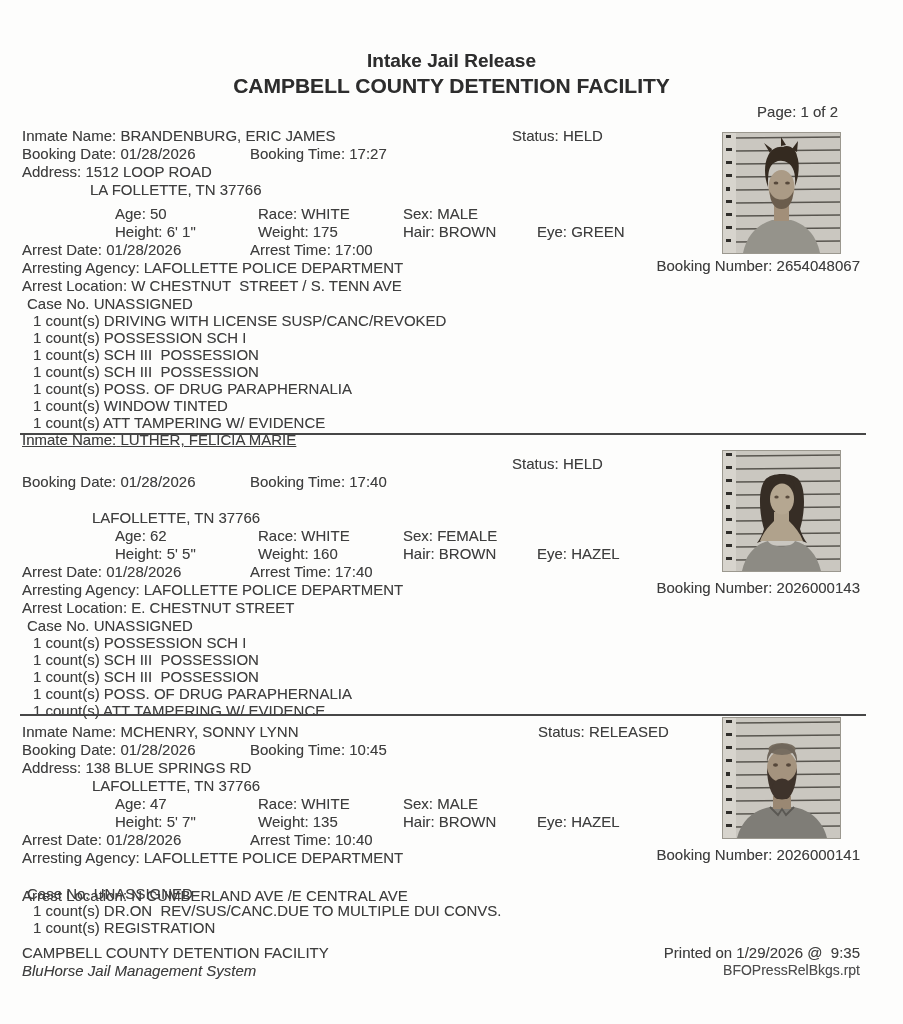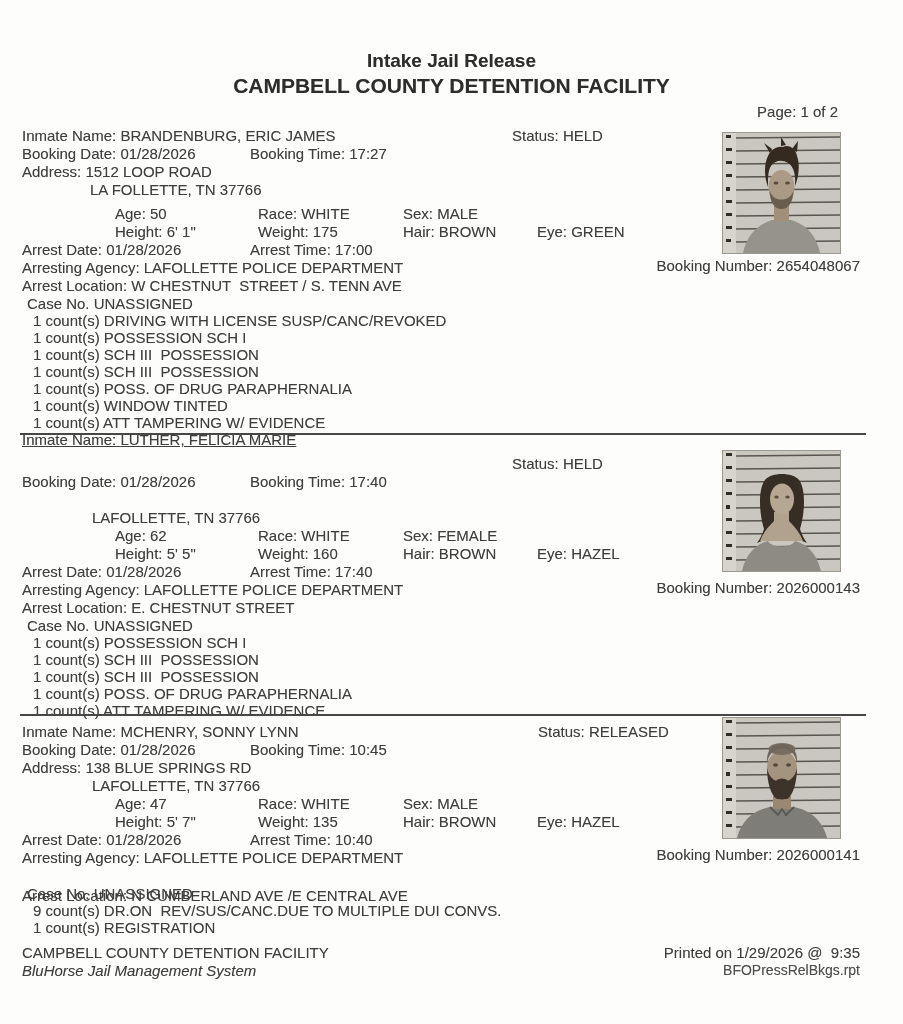--- a/index.html
+++ b/index.html
@@ -147,21 +147,21 @@
     <div class="ln" style="top:723px;left:512px;margin-left:26px;"><span>Status:</span> <span>RELEASED</span></div>
     <div class="ln" style="top:741px;left:0;width:903px;"><span class="cell" style="left:22px;"><span>Booking Date:</span> <span>01/28/2026</span></span><span class="cell" style="left:250px;"><span>Booking Time:</span> <span>10:45</span></span></div>
     <div class="ln" style="top:759px;left:22px;"><span>Address:</span> <span>138 BLUE SPRINGS RD</span></div>
     <div class="ln" style="top:777px;left:92px;">LAFOLLETTE, TN 37766</div>
     <div class="ln" style="top:795px;left:0;width:903px;"><span class="cell" style="left:115px;"><span>Age:</span> <span>47</span></span><span class="cell" style="left:258px;"><span>Race:</span> <span>WHITE</span></span><span class="cell" style="left:403px;"><span>Sex:</span> <span>MALE</span></span></div>
     <div class="ln" style="top:813px;left:0;width:903px;"><span class="cell" style="left:115px;"><span>Height:</span> <span>5' 7"</span></span><span class="cell" style="left:258px;"><span>Weight:</span> <span>135</span></span><span class="cell" style="left:403px;"><span>Hair:</span> <span>BROWN</span></span><span class="cell" style="left:537px;"><span>Eye:</span> <span>HAZEL</span></span></div>
     <div class="ln" style="top:831px;left:0;width:903px;"><span class="cell" style="left:22px;"><span>Arrest Date:</span> <span>01/28/2026</span></span><span class="cell" style="left:250px;"><span>Arrest Time:</span> <span>10:40</span></span></div>
     <div class="ln" style="top:849px;left:22px;"><span>Arresting Agency:</span> <span>LAFOLLETTE POLICE DEPARTMENT</span></div>
     <div class="ln" style="top:867px;left:22px;margin-top:20px;"><span>Arrest Location:</span> <span>N CUMBERLAND AVE /E CENTRAL AVE</span></div>
     <div class="ln" style="top:885px;left:27px;"><span>Case No.</span> <span>UNASSIGNED</span></div>
-    <div class="ln" style="top:902px;left:33px;">9 count(s) DR.ON  REV/SUS/CANC.DUE TO MULTIPLE DUI CONVS.</div>
+    <div class="ln" style="top:902px;left:33px;">1 count(s) DR.ON  REV/SUS/CANC.DUE TO MULTIPLE DUI CONVS.</div>
     <div class="ln" style="top:919px;left:33px;">1 count(s) REGISTRATION</div>
     <div class="photo" style="top:718px;">
       <svg viewBox="0 0 117 120" xmlns="http://www.w3.org/2000/svg">
           <rect width="117" height="120" fill="#cac7c0"></rect>
           <g stroke="#58554f" stroke-width="1.5">
             <line x1="10" y1="5" x2="117" y2="4"></line>
             <line x1="10" y1="18" x2="117" y2="17"></line>
             <line x1="10" y1="31" x2="117" y2="30"></line>
             <line x1="10" y1="44" x2="117" y2="43"></line>
             <line x1="10" y1="57" x2="117" y2="56"></line>

